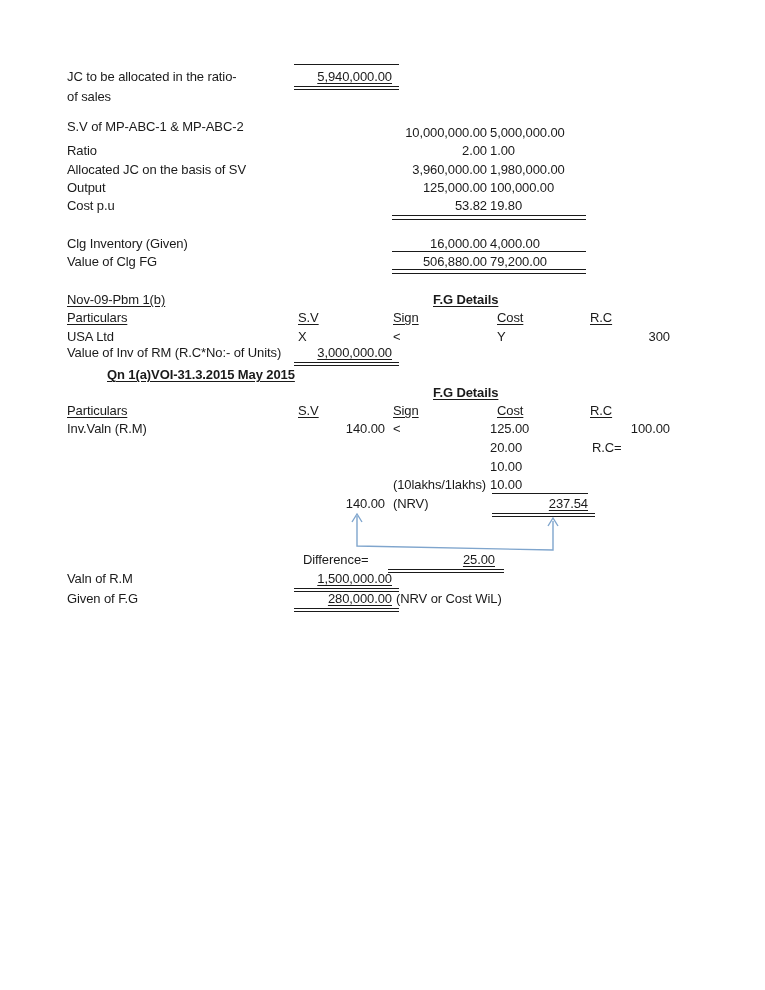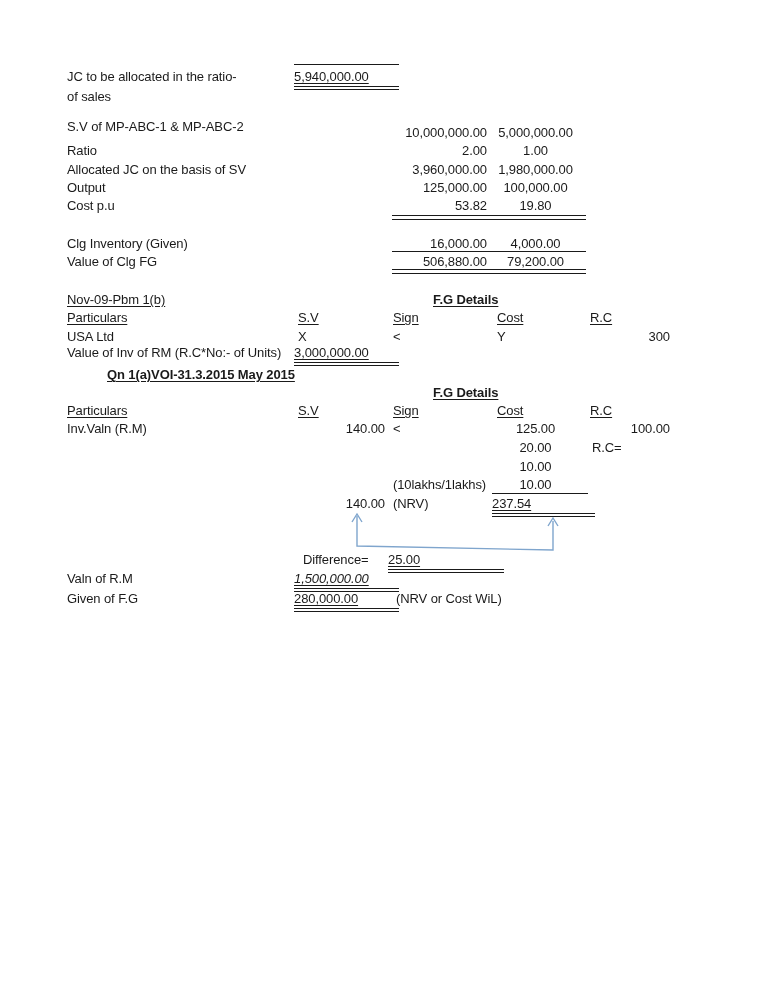--- a/index.html
+++ b/index.html
@@ -5,33 +5,33 @@
   html,body{margin:0;padding:0;}
   body{
     width:765px;height:990px;background:#ffffff;position:relative;
     font-family:"Liberation Sans",sans-serif;font-size:13px;color:#1a1a1a;
     letter-spacing:-0.1px;overflow:hidden;
   }
   .t{position:absolute;white-space:nowrap;line-height:14px;height:14px;}
   .ca{left:67px;}
   .numb{left:294px;width:91px;text-align:right;}
   .numc{left:390px;width:97px;text-align:right;}
-  .numd{left:490px;width:91px;text-align:center;}
+  .numd{left:490px;width:91px;text-align:left;}
   .txtc{left:393px;}
   .hcost{left:497px;}
   .hrc{left:590px;}
   .numf{left:600px;width:70px;text-align:right;}
   .un{text-decoration:underline;text-underline-offset:2px;}
   .b{font-weight:bold;padding-left:40px;}
   .line{position:absolute;height:0;border-top:1px solid #1a1a1a;}
   .dline{position:absolute;height:3px;border-top:1px solid #1a1a1a;border-bottom:1px solid #1a1a1a;}
   .cell{position:absolute;white-space:nowrap;line-height:14px;}
   .dbl{border-bottom:4px double #1a1a1a;padding-bottom:2px;}
   .topline{border-top:1px solid #1a1a1a;padding-top:5px;}
-  .right{}
+  .right{text-align:right;}
   svg{position:absolute;left:0;top:0;pointer-events:none;}
 </style>
 </head>
 <body>
 
 <span class="t ca" style="top:70px">JC to be allocated in the ratio-</span>
 <span class="t ca" style="top:90px">of sales</span>
 <div class="cell topline dbl right" style="left:294px;top:64px;width:98px;padding-right:7px;">
   <span class="un">5,940,000.00</span>
 </div>
@@ -127,21 +127,21 @@
     <path d="M548 526 L553 518 L558 526"></path>
   </g>
 </svg>
 
 <span class="t" style="left:303px;top:553px">Difference=</span>
 <div class="cell dbl right" style="left:388px;top:553px;width:107px;padding-right:9px;">
   <span class="un">25.00</span>
 </div>
 
 <span class="t ca" style="top:572px">Valn of R.M</span>
-<div class="cell dbl right" style="left:294px;top:572px;width:98px;padding-right:7px;font-style:italic;">
+<div class="cell dbl right" style="left:294px;top:572px;width:98px;padding-right:7px;">
   <span class="un">1,500,000.00</span>
 </div>
 
 <span class="t ca" style="top:592px">Given of F.G</span>
 <div class="cell dbl right" style="left:294px;top:592px;width:98px;padding-right:7px;">
   <span class="un">280,000.00</span>
 </div>
 <span class="t" style="left:396px;top:592px">(NRV or Cost WiL)</span>
 
 </body></html>

